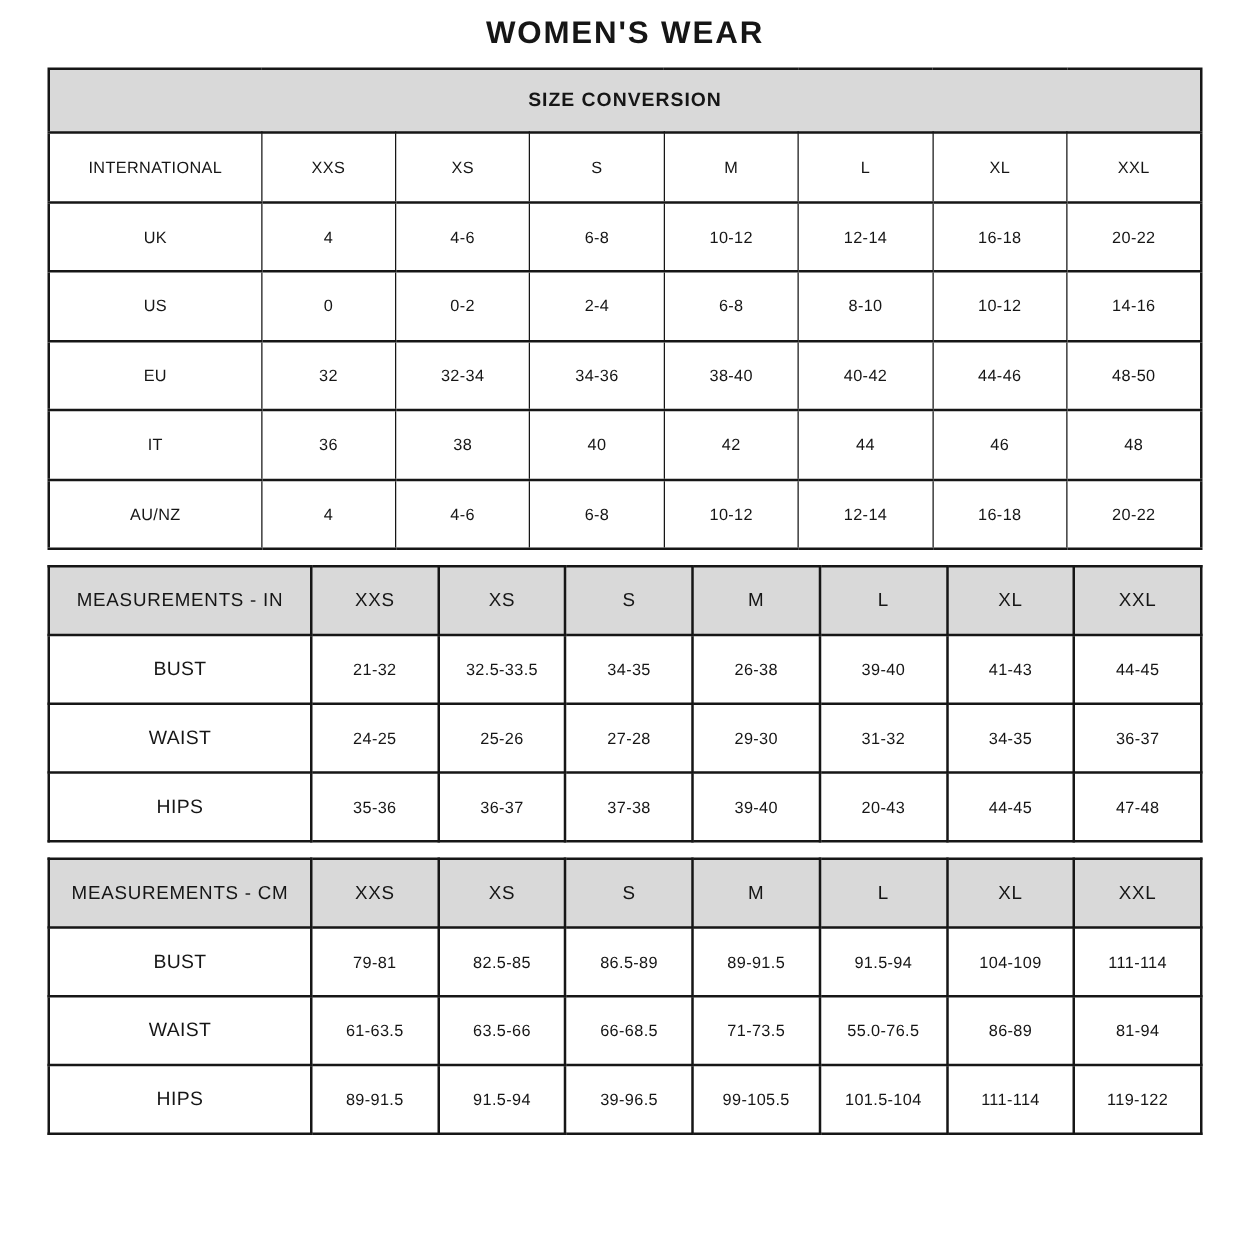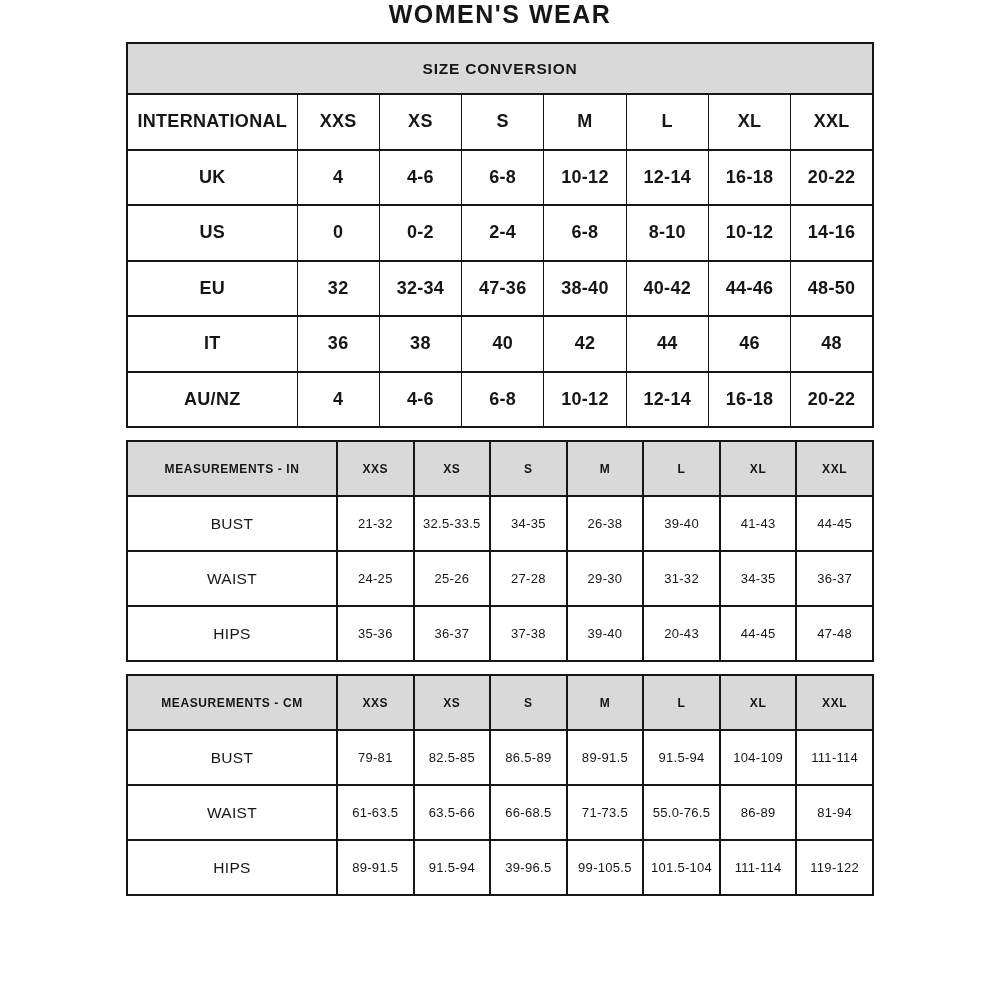--- a/index.html
+++ b/index.html
@@ -14,64 +14,64 @@
     width: 1000px;
     height: 1000px;
     background: var(--bg);
     color: var(--text);
     font-family: "Liberation Sans", sans-serif;
     overflow: hidden;
   }
   .page {
     width: 1000px;
     height: 1000px;
+    padding-top: 12px;
   }
   .title {
     margin: 0 0 13px 0;
     text-align: center;
     font-size: 25px;
     font-weight: bold;
     letter-spacing: 1.5px;
   }
   table.tbl {
-    width: 748px;
+    width: 924px;
     margin: 12px auto 8px auto;
     border-collapse: collapse;
     table-layout: fixed;
   }
   .tbl td {
     border: 2px solid var(--border);
     text-align: center;
     vertical-align: middle;
     padding: 0 2px;
     letter-spacing: 0.3px;
     background: #ffffff;
   }
   
   .tbl-size td {
     height: 55.5px;
-    font-size: 18px;
+    font-size: 13px;
     border-left-width: 1px;
     border-right-width: 1px;
-    font-weight: bold;
   }
   .tbl-size { border: 2px solid var(--border); }
   .tbl-size td.banner {
     height: 51px;
     background: var(--header-bg);
     font-weight: bold;
     font-size: 15.5px;
     letter-spacing: 0.8px;
   }
   
   .tbl-meas td { height: 55px; }
   .tbl-meas td.m-head {
     background: var(--header-bg);
-    font-weight: bold;
-    font-size: 12px;
+    font-weight: normal;
+    font-size: 15px;
     letter-spacing: 0.6px;
   }
   .tbl-meas td.row-label { font-size: 15.5px; border-radius: 21px; }
   .tbl-meas td.val { font-size: 13px; }
   col.c-label-size { width: 170px; }
   col.c-label-meas { width: 210px; }
 </style>
 </head>
 <body>
 
@@ -121,21 +121,21 @@
           <td class="val">2-4</td>
           <td class="val">6-8</td>
           <td class="val">8-10</td>
           <td class="val">10-12</td>
           <td class="val">14-16</td>
         </tr>
         <tr>
           <td class="row-label">EU</td>
           <td class="val">32</td>
           <td class="val">32-34</td>
-          <td class="val">47-36</td>
+          <td class="val">34-36</td>
           <td class="val">38-40</td>
           <td class="val">40-42</td>
           <td class="val">44-46</td>
           <td class="val">48-50</td>
         </tr>
         <tr>
           <td class="row-label">IT</td>
           <td class="val">36</td>
           <td class="val">38</td>
           <td class="val">40</td>

